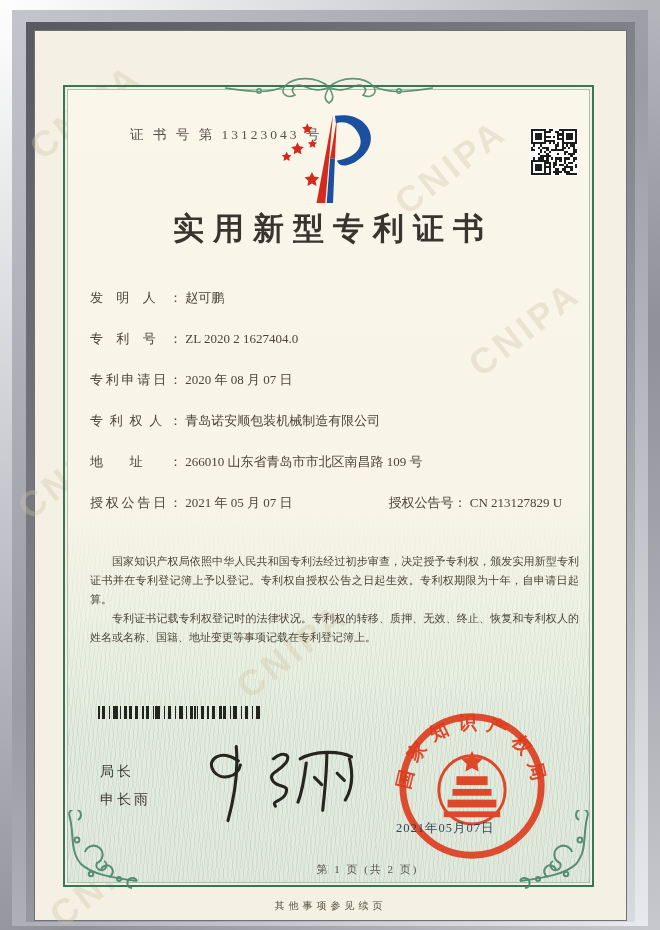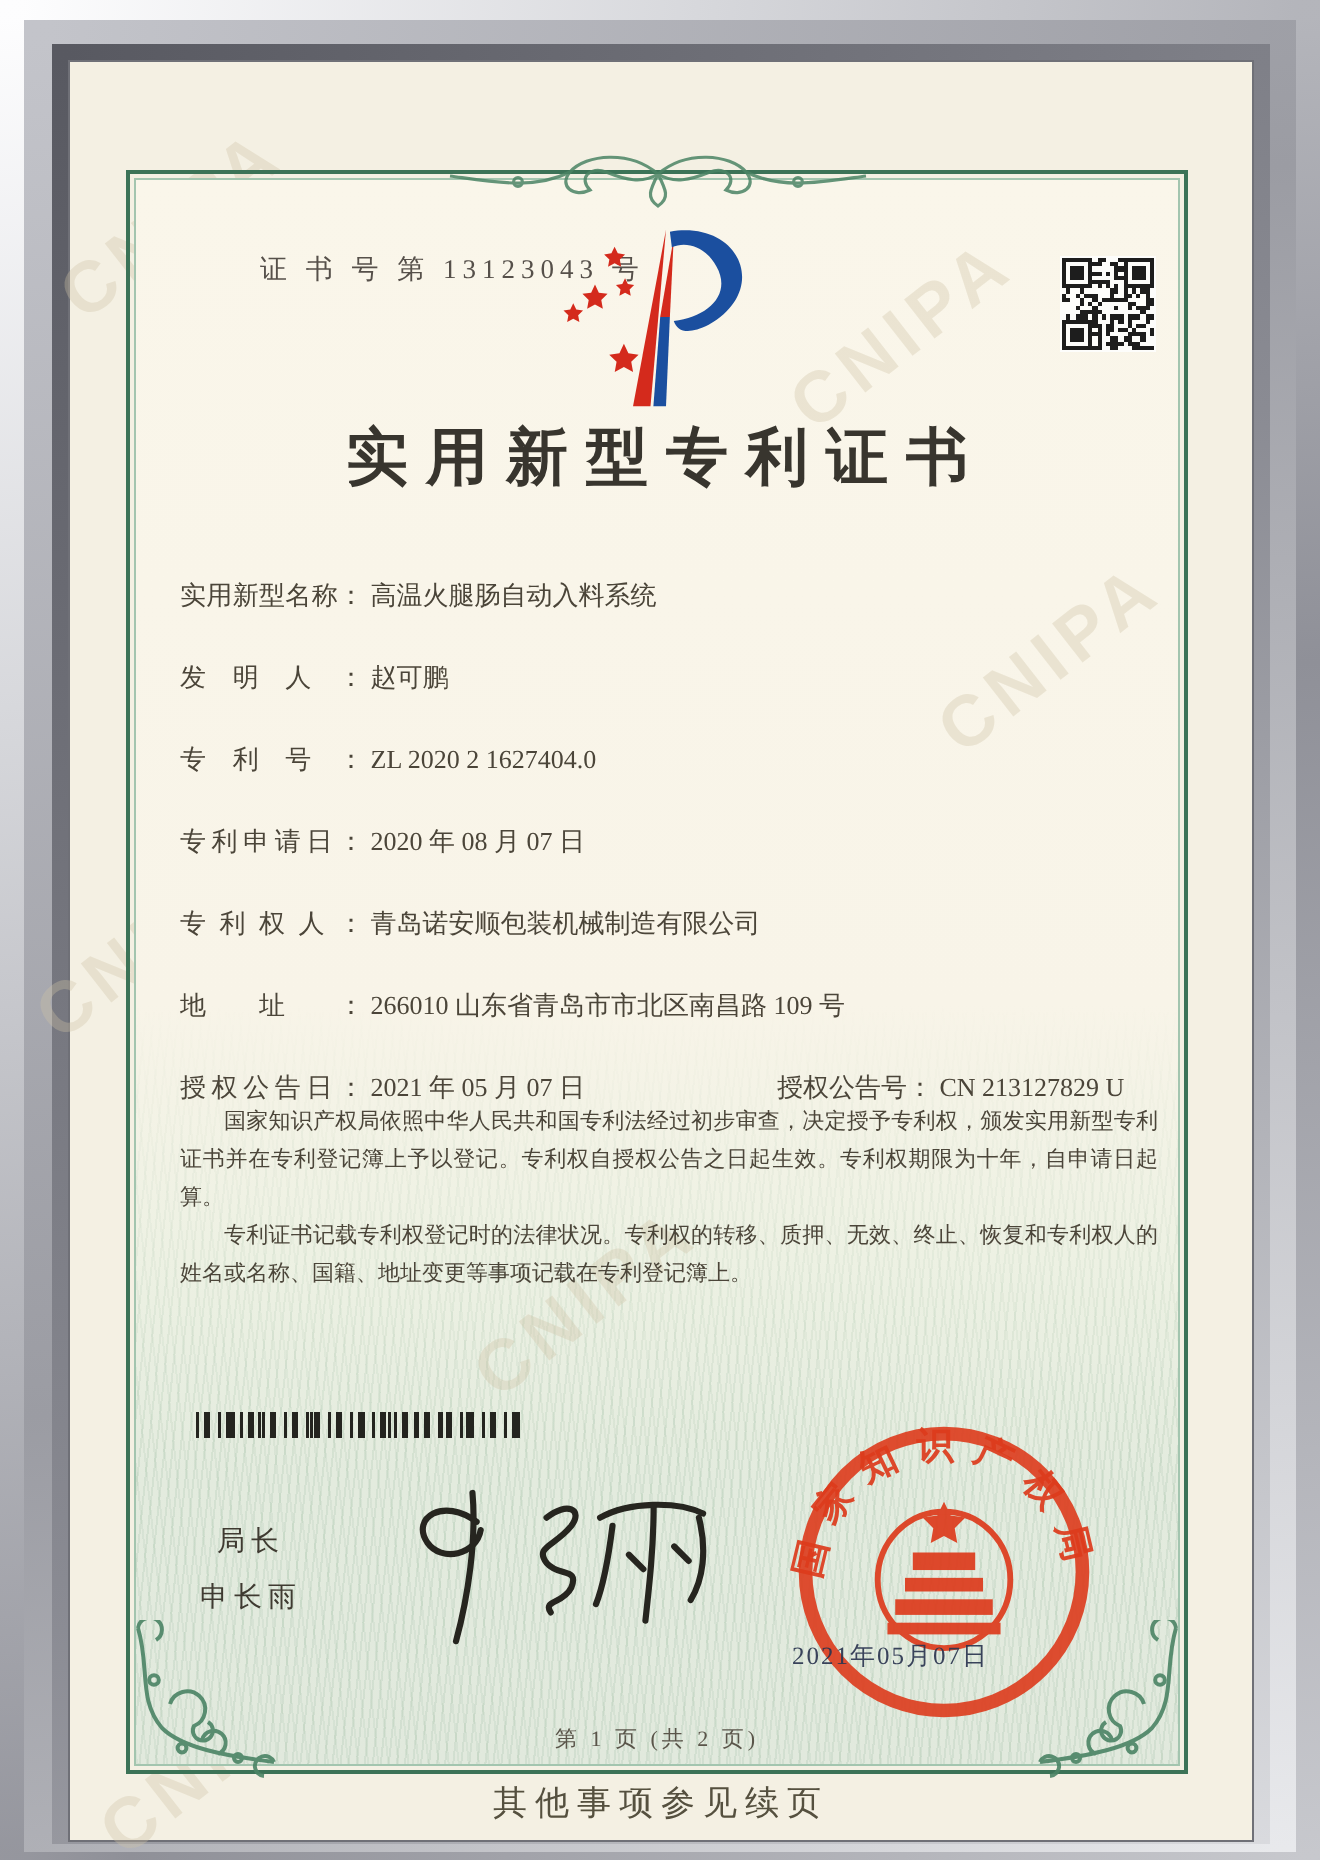--- a/index.html
+++ b/index.html
@@ -56,37 +56,37 @@
 
   .paras{position:absolute;left:22px;top:462px;width:489px;font-size:11px;line-height:19px;
          color:#4b4539;text-align:justify;}
   .paras p{margin:0;text-indent:2em;}
 
   .barcode{position:absolute;left:30px;top:616px;width:162px;height:13px;
      background:
        repeating-linear-gradient(90deg,#24241f 0 1.5px,transparent 1.5px 4px,#24241f 4px 7px,transparent 7px 11px),
        repeating-linear-gradient(90deg,transparent 0 5px,#24241f 5px 6.5px,transparent 6.5px 13px);}
 
-  .signer{position:absolute;left:32px;top:668px;font-size:14px;color:#3f3a31;letter-spacing:3px;line-height:28px;text-align:center;}
+  .signer{position:absolute;left:32px;top:668px;font-size:14px;color:#3f3a31;letter-spacing:3px;line-height:28px;}
   .signature{position:absolute;left:125px;top:648px;width:175px;height:88px;}
 
   .seal{position:absolute;left:326px;top:618px;width:156px;height:156px;}
   .seal svg{position:absolute;inset:0;}
   .seal-date{position:absolute;left:2px;top:112px;width:100%;text-align:left;
              font-size:12.5px;font-weight:normal;color:#2b3550;letter-spacing:1px;opacity:.92;}
 
   .page-info{position:absolute;left:0;top:772px;width:100%;text-align:center;
-             font-size:11px;color:#5a554a;letter-spacing:2px;}
+             font-size:11px;color:#5a554a;letter-spacing:2px;padding-left:39px;}
 
   .orn-top{position:absolute;left:50%;top:-17px;transform:translateX(-50%);width:220px;height:32px;}
   .orn-bl{position:absolute;left:-7px;bottom:-8px;width:80px;height:80px;}
   .orn-br{position:absolute;right:-7px;bottom:-8px;width:80px;height:80px;transform:scaleX(-1);}
 
   .footer-note{position:absolute;left:0;bottom:7px;width:100%;text-align:center;
-               font-size:17px;color:#55503f;letter-spacing:4px;}
+               font-size:10px;color:#55503f;letter-spacing:4px;}
 </style>
 </head>
 <body>
 
 <div class="page">
   <div class="f1">
    <div class="f2">
     <div class="f3"></div>
    </div>
   </div>
@@ -598,24 +598,20 @@
             <i class="b"></i>
             <i class="b"></i>
             <i class="b"></i>
             <i class="b"></i>
             <i class="b"></i>
           </div>
 
         <div class="title">实用新型专利证书</div>
 
         <div class="fields">
-          <div class="frow">
-            <span class="flabel fcolon">实用新型名称</span>
-            <span>高温火腿肠自动入料系统</span>
-          </div>
           <div class="frow">
             <span class="flabel fcolon">发明人</span>
             <span>赵可鹏</span>
           </div>
           <div class="frow">
             <span class="flabel fcolon">专利号</span>
             <span>ZL 2020 2 1627404.0</span>
           </div>
           <div class="frow">
             <span class="flabel fcolon">专利申请日</span>

